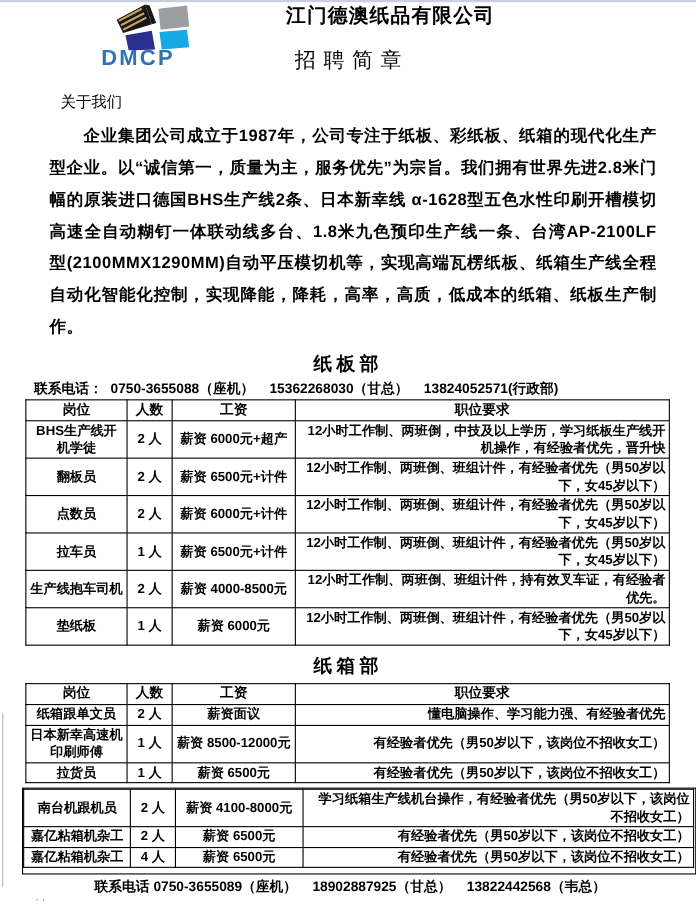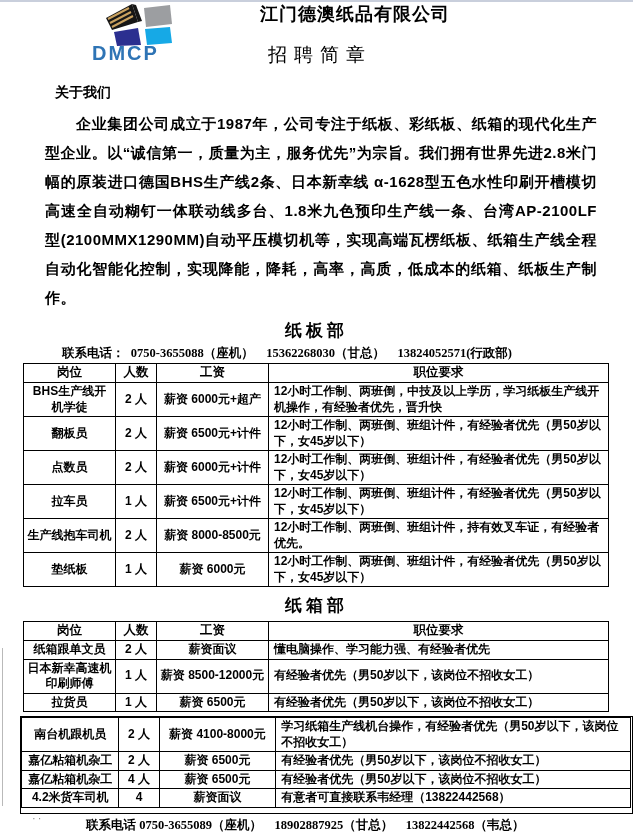--- a/index.html
+++ b/index.html
@@ -13,36 +13,36 @@
   .header{position:relative;height:66px;padding-top:4px;}
   .logo{position:absolute;left:92px;top:2px;width:90px;text-align:left;}
   .logo-mark{display:block;margin:0 auto;}
   .logo-text{display:block;color:#2e74b5;font-size:20px;font-weight:600;letter-spacing:2px;line-height:18px;margin-top:-2px;}
   .company-title{position:absolute;left:200px;top:2px;width:310px;text-align:center;
     font-size:18px;font-weight:800;letter-spacing:1px;margin:0;}
   .doc-title{position:absolute;left:170px;top:42px;width:300px;text-align:center;
     font-size:19px;font-weight:400;letter-spacing:7px;margin:0;}
 
   
-  .about-heading{margin:14px 0 0 55px;font-size:14px;font-weight:700;}
+  .about-heading{margin:14px 0 0 55px;font-size:14px;font-weight:400;}
   .about-para{margin:7px 36px 0 45px;font-size:15px;font-weight:700;line-height:29px;
     text-align:justify;text-indent:31px;letter-spacing:0.5px;}
 
   
   .section-title{text-align:center;font-size:17px;font-weight:800;letter-spacing:4px;margin:7px 0 0 0;}
-  .contact-line{margin:3px 0 1px 62px;font-size:12.5px;font-weight:800;white-space:pre;font-family:Liberation Serif, serif;}
+  .contact-line{margin:3px 0 1px 31px;font-size:12.5px;font-weight:800;white-space:pre;}
   .contact-line.second{margin-left:86px;margin-top:3px;}
 
   
   table.jobs{border-collapse:collapse;margin-left:23px;width:585px;table-layout:fixed;
     font-size:12px;font-weight:700;}
   table.jobs th,table.jobs td{border:1.5px solid #000;padding:1px 3px;line-height:15.5px;
     text-align:center;vertical-align:middle;overflow:hidden;}
   table.jobs th{height:16px;font-size:12.5px;}
-  table.jobs td.c3{text-align:left;padding-left:5px;}
+  table.jobs td.c3{text-align:right;padding-left:5px;}
   .lower-frame{margin-left:20px;width:613px;border:1.5px solid #000;padding:0 1px 5px 0;margin-top:4px;box-sizing:border-box;}
   .lower-frame table.jobs{margin-left:0;width:100%;}
 
   
   .page-edge-line{position:absolute;left:2px;top:648px;width:1px;height:158px;background:#b9b9b9;}
   .page-marker{position:absolute;left:32px;top:812px;color:#8a8a8a;font-size:11px;letter-spacing:2px;}
 </style>
 </head>
 <body>
 
@@ -112,21 +112,21 @@
       </tr>
       <tr>
         <td class="c0">拉车员</td>
         <td class="c1">1 人</td>
         <td class="c2">薪资 6500元+计件</td>
         <td class="c3">12小时工作制、两班倒、班组计件，有经验者优先（男50岁以下，女45岁以下）</td>
       </tr>
       <tr>
         <td class="c0">生产线抱车司机</td>
         <td class="c1">2 人</td>
-        <td class="c2">薪资 8000-8500元</td>
+        <td class="c2">薪资 4000-8500元</td>
         <td class="c3">12小时工作制、两班倒、班组计件，持有效叉车证，有经验者优先。</td>
       </tr>
       <tr>
         <td class="c0">垫纸板</td>
         <td class="c1">1 人</td>
         <td class="c2">薪资 6000元</td>
         <td class="c3">12小时工作制、两班倒、班组计件，有经验者优先（男50岁以下，女45岁以下）</td>
       </tr>
     </tbody>
 </table>
@@ -190,26 +190,20 @@
           <td class="c1">2 人</td>
           <td class="c2">薪资 6500元</td>
           <td class="c3">有经验者优先（男50岁以下，该岗位不招收女工）</td>
         </tr>
         <tr>
           <td class="c0">嘉亿粘箱机杂工</td>
           <td class="c1">4 人</td>
           <td class="c2">薪资 6500元</td>
           <td class="c3">有经验者优先（男50岁以下，该岗位不招收女工）</td>
         </tr>
-        <tr>
-          <td class="c0">4.2米货车司机</td>
-          <td class="c1">4</td>
-          <td class="c2">薪资面议</td>
-          <td class="c3">有意者可直接联系韦经理（13822442568）</td>
-        </tr>
       </tbody>
   </table>
 </div>
 
 <div class="contact-line second">联系电话 0750-3655089（座机）    18902887925（甘总）    13822442568（韦总）</div>
 
 <div class="page-edge-line"></div>
 <div class="page-marker">··</div>
 
 </body></html>

